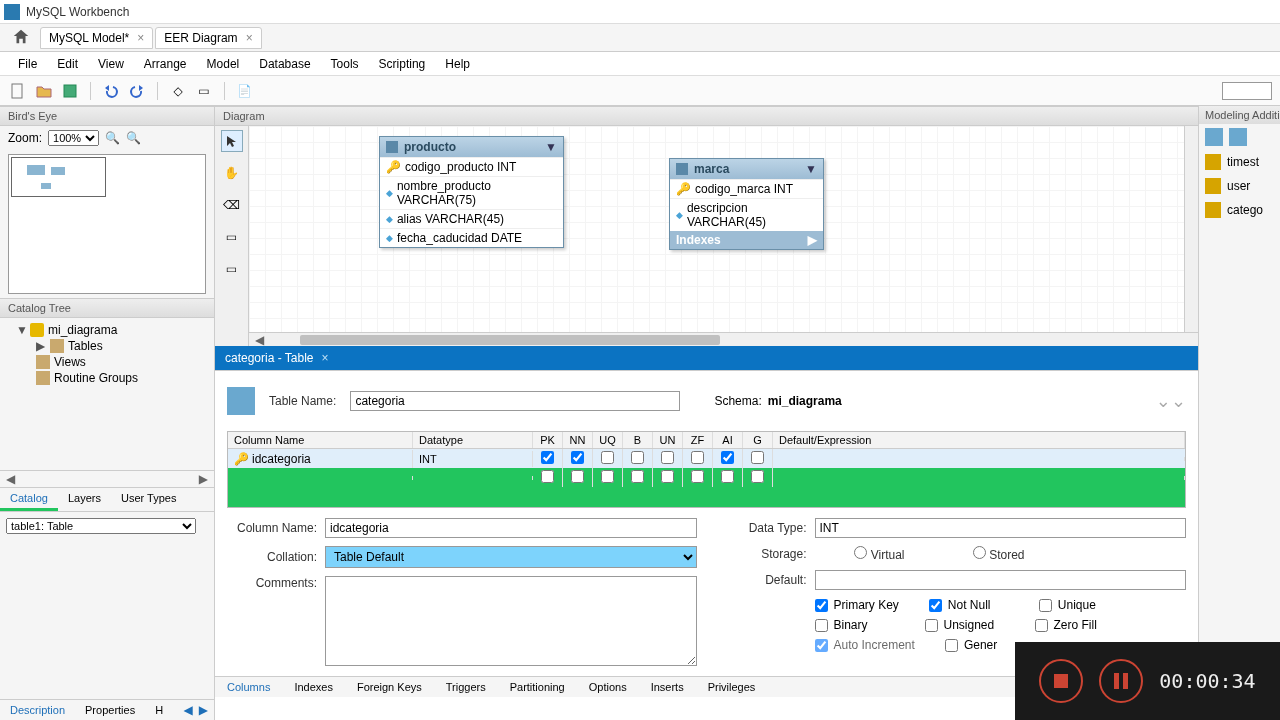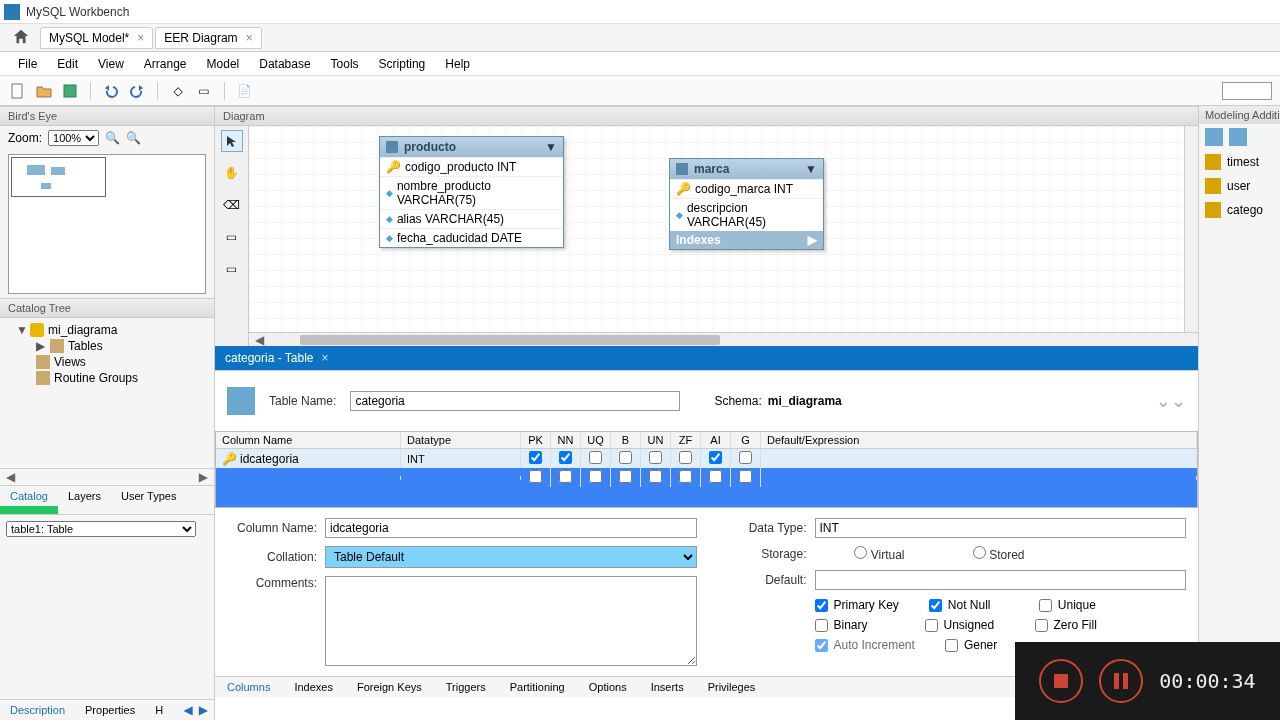--- a/index.html
+++ b/index.html
@@ -38,21 +38,21 @@
 .tree .node.c2 { padding-left: 28px; }
 .tree .tri { width: 10px; color: #555; }
 .tree .dbicon { width: 14px; height: 14px; background: #e6b800; border-radius: 2px; }
 .tree .fdicon { width: 14px; height: 14px; background: #c9a96e; }
 
 .leftscroll { height: 18px; display: flex; align-items: center; padding: 0 6px; border-top: 1px solid #ccc; border-bottom: 1px solid #ccc; justify-content: space-between; }
 .leftscroll .arrow { color: #666; cursor: pointer; }
 
 .lefttabs { display: flex; border-bottom: 1px solid #ccc; }
 .lefttabs .tab { padding: 4px 10px; cursor: pointer; font-size: 11px; }
-.lefttabs .tab.active { color: #1e6fb8; border-bottom: 8px solid #22c55e; }
+.lefttabs .tab.active { color: #1e6fb8; border-bottom: 3px solid #22c55e; }
 
 .desc-select { margin: 6px; }
 .desc-select select { width: 190px; font-size: 11px; }
 
 .center { flex: 1; display: flex; flex-direction: column; background: #fff; }
 .diagramarea { display: flex; flex: 0 0 auto; height: 220px; position: relative; }
 .tooltray { width: 34px; background: #f0f0f0; border-right: 1px solid #ccc; display: flex; flex-direction: column; align-items: center; padding-top: 4px; gap: 10px; }
 .tooltray .tool { width: 22px; height: 22px; display: flex; align-items: center; justify-content: center; cursor: pointer; border: 1px solid transparent; }
 .tooltray .tool.active { border: 1px solid #8ab; background: #def; }
 .canvas { flex: 1; background: #fff; position: relative; overflow: hidden; background-image: linear-gradient(#f4f4f4 1px, transparent 1px), linear-gradient(90deg, #f4f4f4 1px, transparent 1px); background-size: 16px 16px; }
@@ -75,21 +75,21 @@
 
 .tableedit { flex: 1; display: flex; flex-direction: column; background: #fff; border-top: 1px solid #ccc; }
 .namebar { display: flex; align-items: center; padding: 16px 12px; gap: 14px; }
 .namebar .ticon2 { width: 28px; height: 28px; background: #6aa8cf; }
 .namebar label { color: #333; }
 .namebar input { border: 1px solid #999; padding: 2px 4px; width: 330px; }
 .namebar .schema { margin-left: 20px; }
 .namebar .schema b { margin-left: 6px; }
 .namebar .collapse { margin-left: auto; color: #aaa; font-size: 18px; }
 
-.colgrid { border: 1px solid #bbb; margin: 0 0; background: #3b82f6; }
+.colgrid { border: 1px solid #bbb; margin: 0 12px; background: #22c55e; }
 .colgrid .ghead { display: flex; background: #f3f3f3; border-bottom: 1px solid #ccc; }
 .colgrid .ghead div, .colgrid .grow div { padding: 2px 6px; border-right: 1px solid #ddd; font-size: 11px; }
 .colgrid .grow { display: flex; align-items: center; }
 .colgrid .grow.sel { background: #e0eefa; }
 .colgrid .c-name { width: 185px; }
 .colgrid .c-type { width: 120px; }
 .colgrid .c-chk { width: 30px; text-align: center; }
 .colgrid .c-def { flex: 1; }
 .colgrid input[type=checkbox] { margin: 0; }
 

